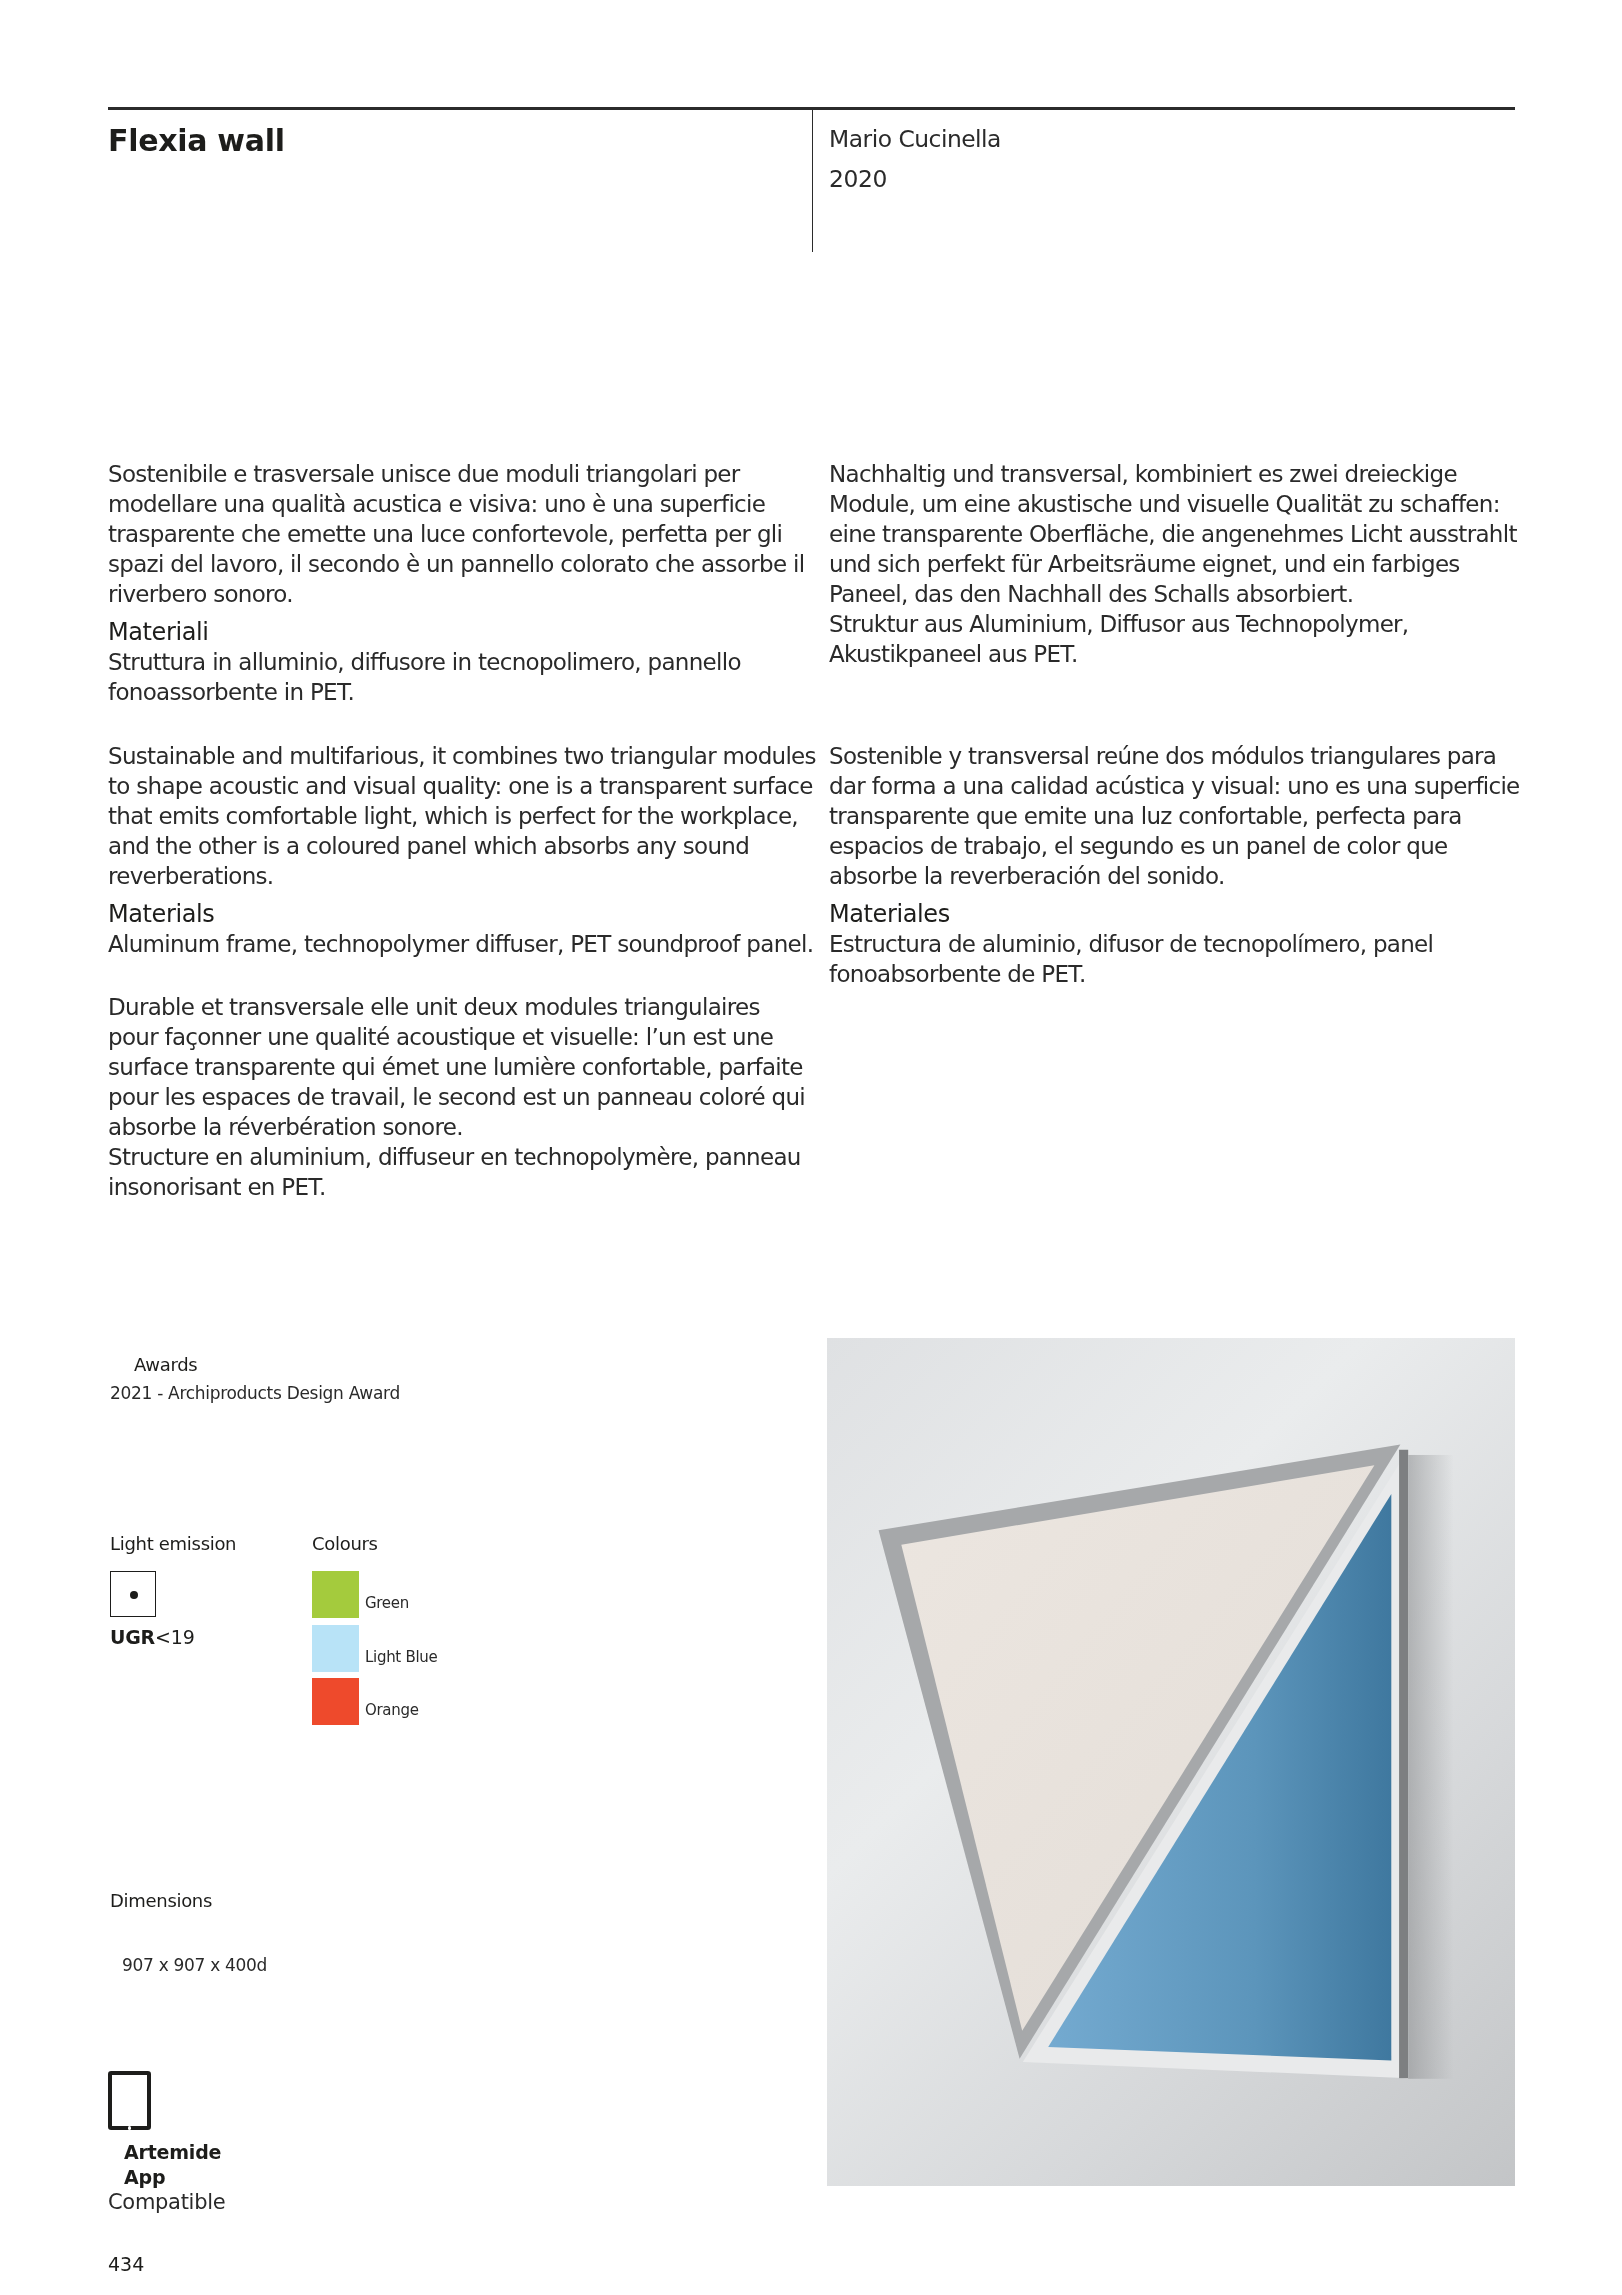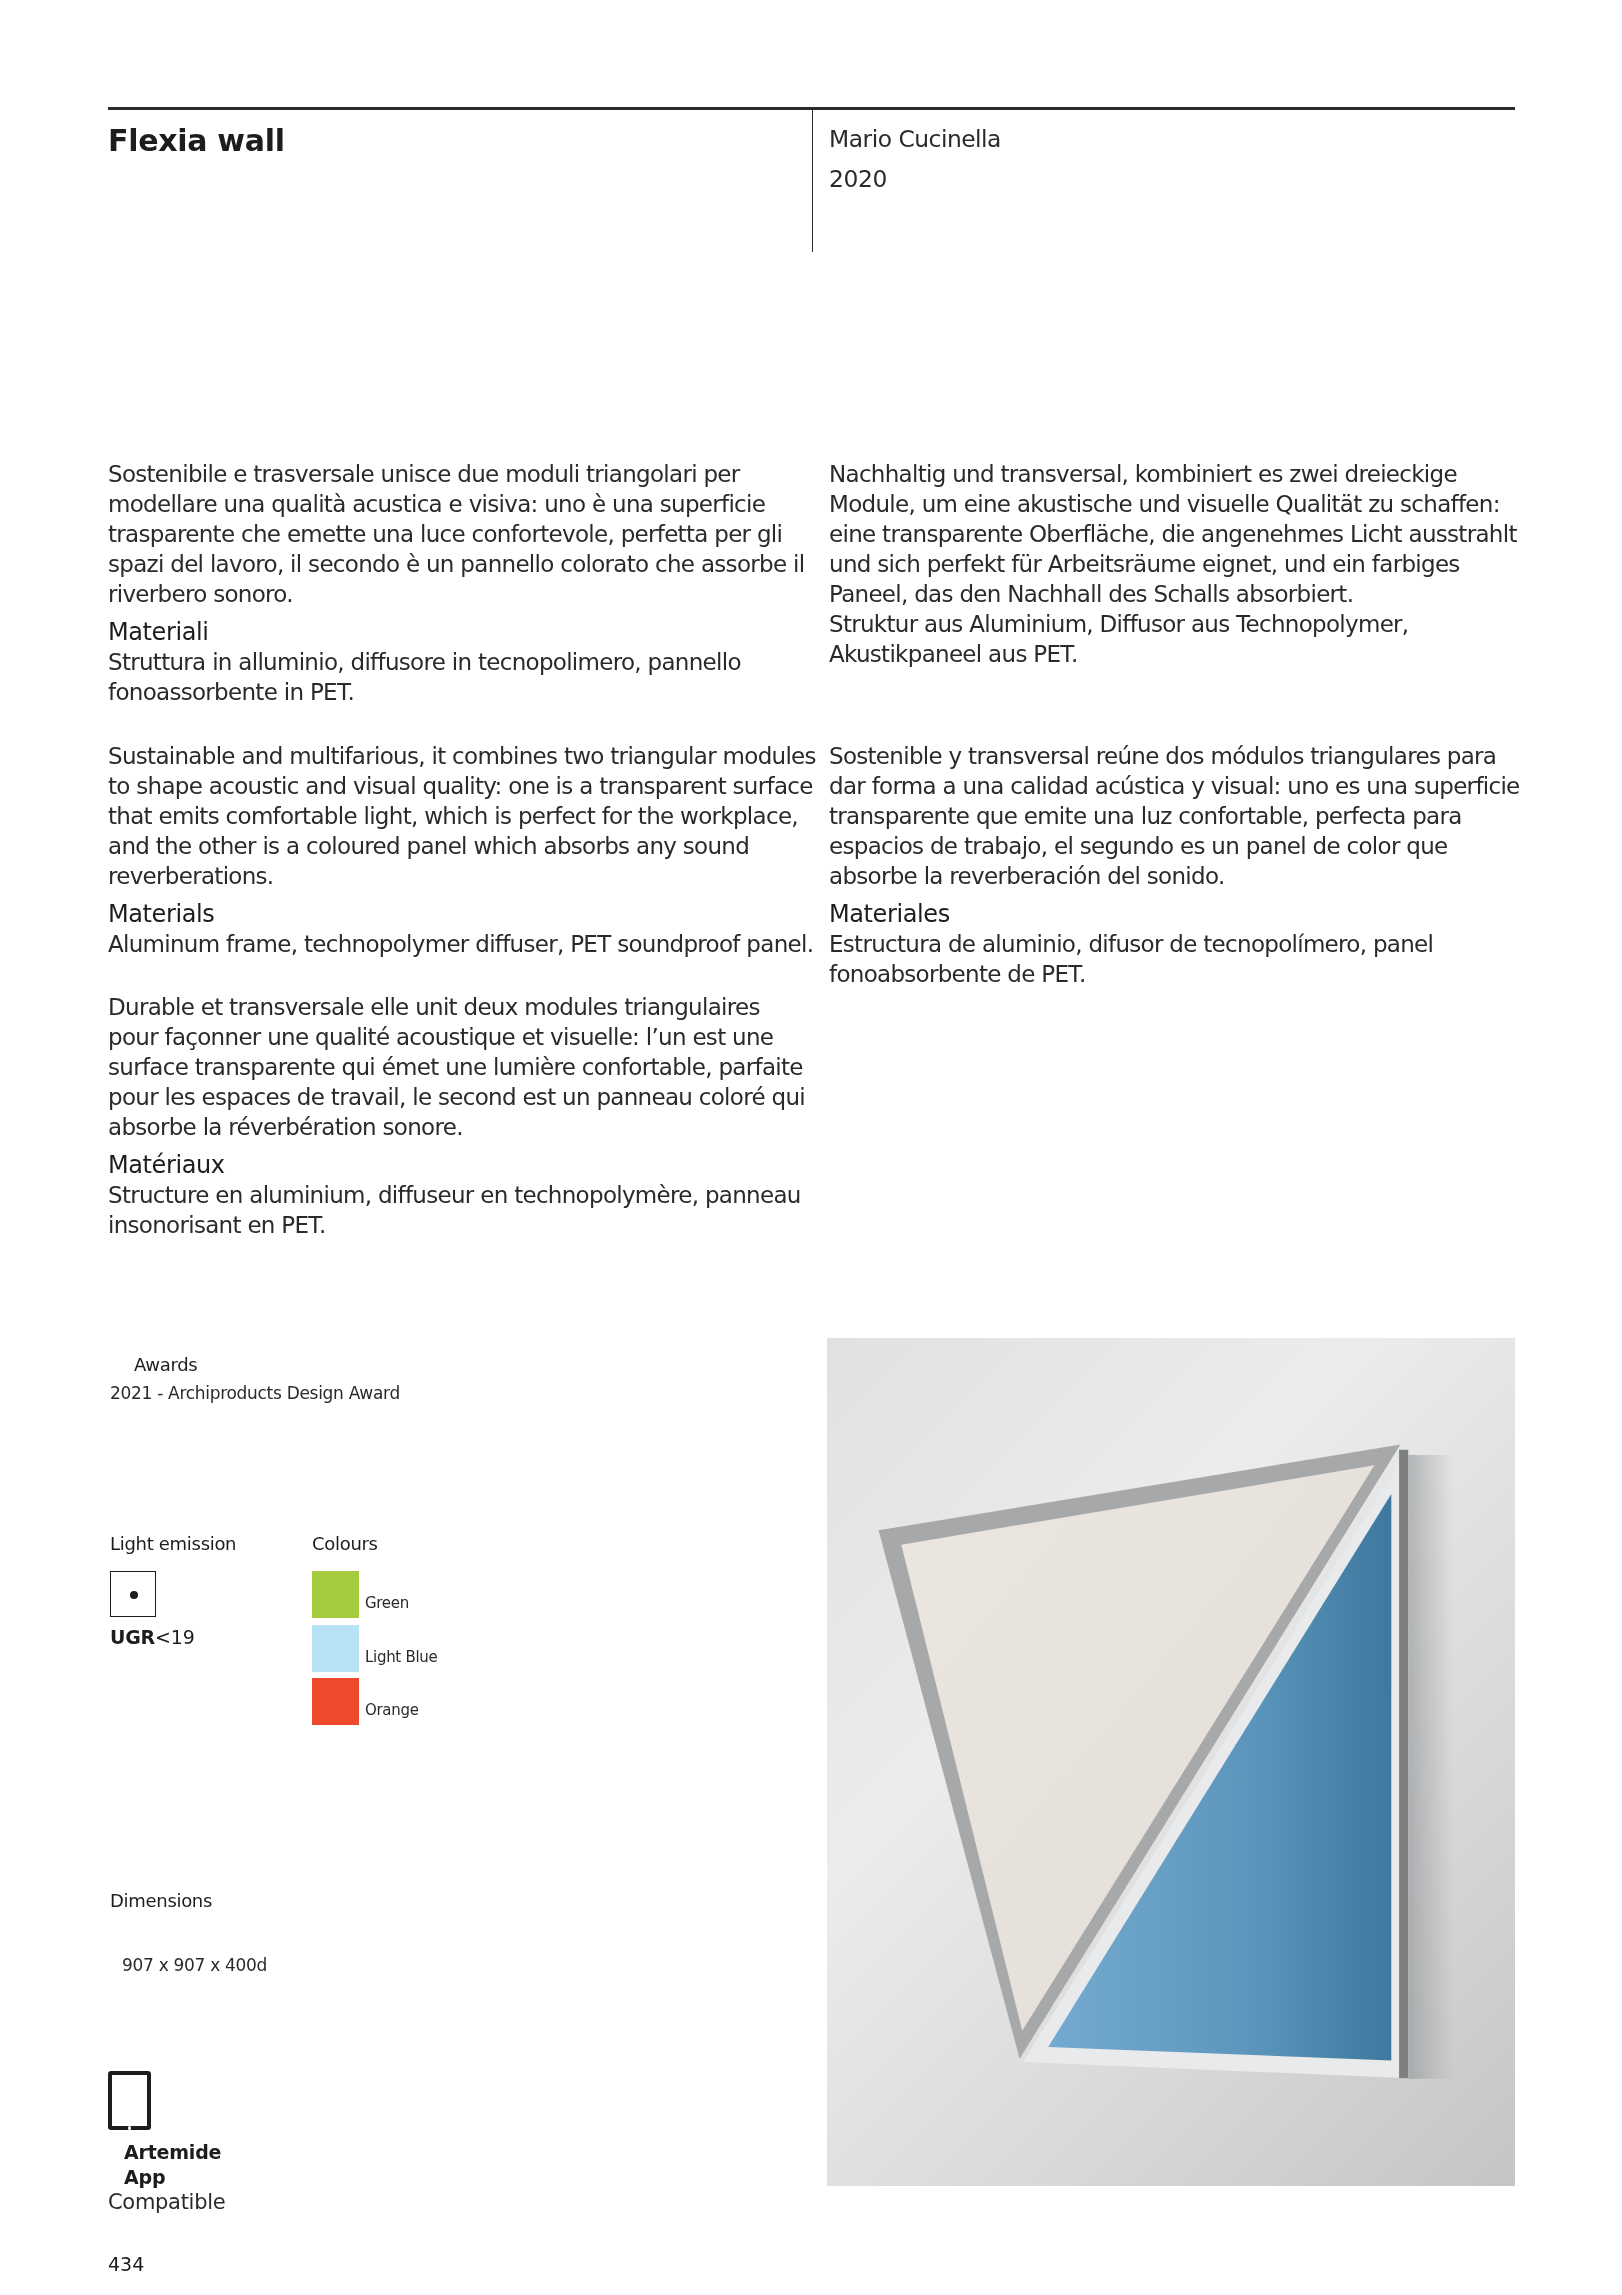--- a/index.html
+++ b/index.html
@@ -55,21 +55,20 @@
     <p class="mat-h">Materiali</p>
     <p>Struttura in alluminio, diffusore in tecnopolimero, pannello fonoassorbente in PET.</p>
   </div>
   <div class="block" style="top:741px;">
     <p>Sustainable and multifarious, it combines two triangular modules to shape acoustic and visual quality: one is a transparent surface that emits comfortable light, which is perfect for the workplace, and the other is a coloured panel which absorbs any sound reverberations.</p>
     <p class="mat-h">Materials</p>
     <p>Aluminum frame, technopolymer diffuser, PET soundproof panel.</p>
   </div>
   <div class="block" style="top:992px;">
     <p>Durable et transversale elle unit deux modules triangulaires pour façonner une qualité acoustique et visuelle: l’un est une surface transparente qui émet une lumière confortable, parfaite pour les espaces de travail, le second est un panneau coloré qui absorbe la réverbération sonore.</p>
-    <p class="mat-h">Matériaux</p>
     <p>Structure en aluminium, diffuseur en technopolymère, panneau insonorisant en PET.</p>
   </div>
 </div>
 
 <div class="col col-right">
   <div class="block" style="top:459px;">
     <p>Nachhaltig und transversal, kombiniert es zwei dreieckige Module, um eine akustische und visuelle Qualität zu schaffen: eine transparente Oberfläche, die angenehmes Licht ausstrahlt und sich perfekt für Arbeitsräume eignet, und ein farbiges Paneel, das den Nachhall des Schalls absorbiert.</p>
     <p>Struktur aus Aluminium, Diffusor aus Technopolymer, Akustikpaneel aus PET.</p>
   </div>
   <div class="block" style="top:741px;">

